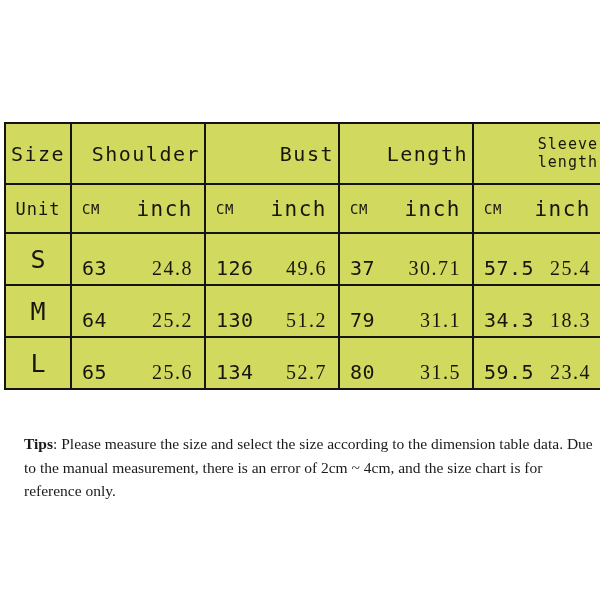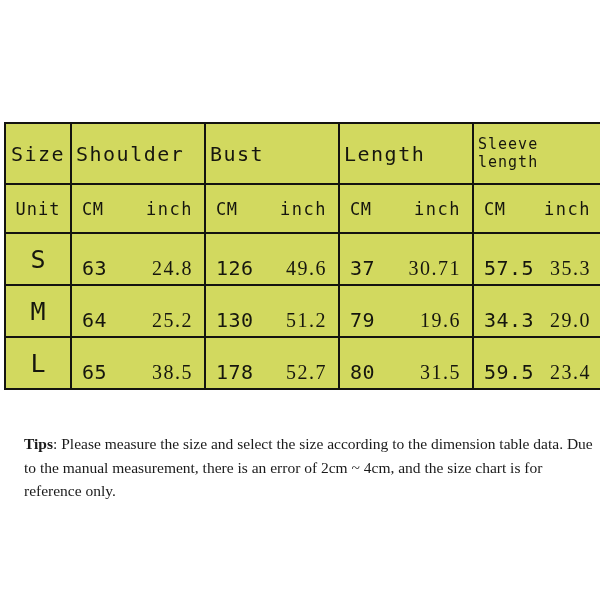--- a/index.html
+++ b/index.html
@@ -46,21 +46,21 @@
   }
 
   
   .col-size      { width: 66px; }
   .col-pair      { width: 134px; }
   .col-pair-last { width: 130px; }
 
   
   .hdr-row td {
     height: 51px;
-    text-align: left;
+    text-align: right;
     font-size: 20px;
     letter-spacing: 1.5px;
   }
   .hdr-row td.two-line {
     font-size: 15px;
     letter-spacing: 1px;
     line-height: 1.15;
     white-space: normal;
   }
 
@@ -91,25 +91,25 @@
   
   .split {
     display: flex;
     align-items: center;
     justify-content: space-between;
     height: 100%;
     box-sizing: border-box;
     padding: 0 7px 0 6px;
   }
   .split .left {
-    font-size: 17px;
+    font-size: 14px;
     letter-spacing: 0.5px;
   }
   .split .right {
-    font-size: 17px;
+    font-size: 21px;
     letter-spacing: 1.5px;
   }
   .data-row .split .left,
   .data-row .split .right {
     font-size: 20px;
     letter-spacing: 0.5px;
     margin-top: 18px;
   }
   .data-row .split .right {
     letter-spacing: 1.5px;
@@ -206,21 +206,21 @@
         </td>
         <td>
           <div class="split">
             <span class="left">37</span>
             <span class="right">30.71</span>
           </div>
         </td>
         <td>
           <div class="split">
             <span class="left">57.5</span>
-            <span class="right">35.3</span>
+            <span class="right">25.4</span>
           </div>
         </td>
       </tr>
 
       <tr class="data-row">
         <td class="size-label">M</td>
         <td>
           <div class="split">
             <span class="left">64</span>
             <span class="right">25.2</span>
@@ -228,42 +228,42 @@
         </td>
         <td>
           <div class="split">
             <span class="left">130</span>
             <span class="right">51.2</span>
           </div>
         </td>
         <td>
           <div class="split">
             <span class="left">79</span>
-            <span class="right">19.6</span>
+            <span class="right">31.1</span>
           </div>
         </td>
         <td>
           <div class="split">
             <span class="left">34.3</span>
-            <span class="right">29.0</span>
+            <span class="right">18.3</span>
           </div>
         </td>
       </tr>
 
       <tr class="data-row">
         <td class="size-label">L</td>
         <td>
           <div class="split">
             <span class="left">65</span>
-            <span class="right">38.5</span>
-          </div>
-        </td>
-        <td>
-          <div class="split">
-            <span class="left">178</span>
+            <span class="right">25.6</span>
+          </div>
+        </td>
+        <td>
+          <div class="split">
+            <span class="left">134</span>
             <span class="right">52.7</span>
           </div>
         </td>
         <td>
           <div class="split">
             <span class="left">80</span>
             <span class="right">31.5</span>
           </div>
         </td>
         <td>

